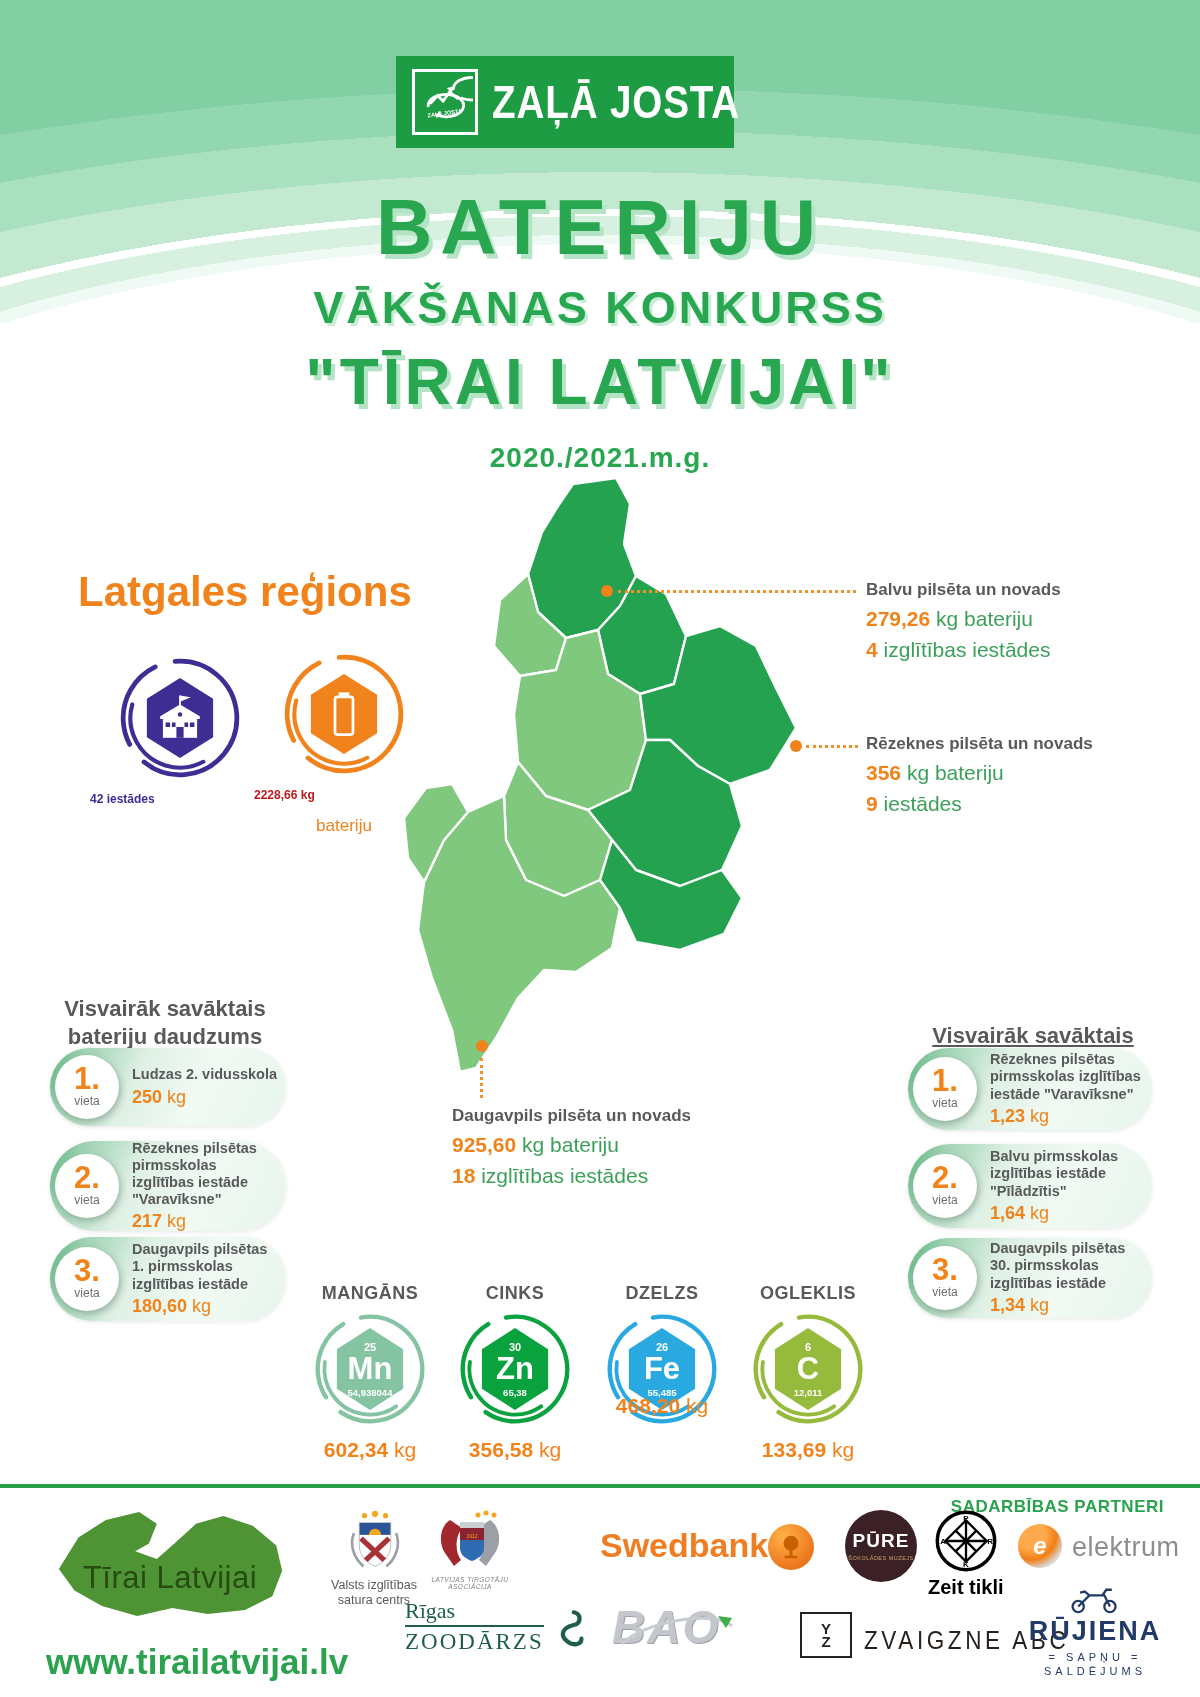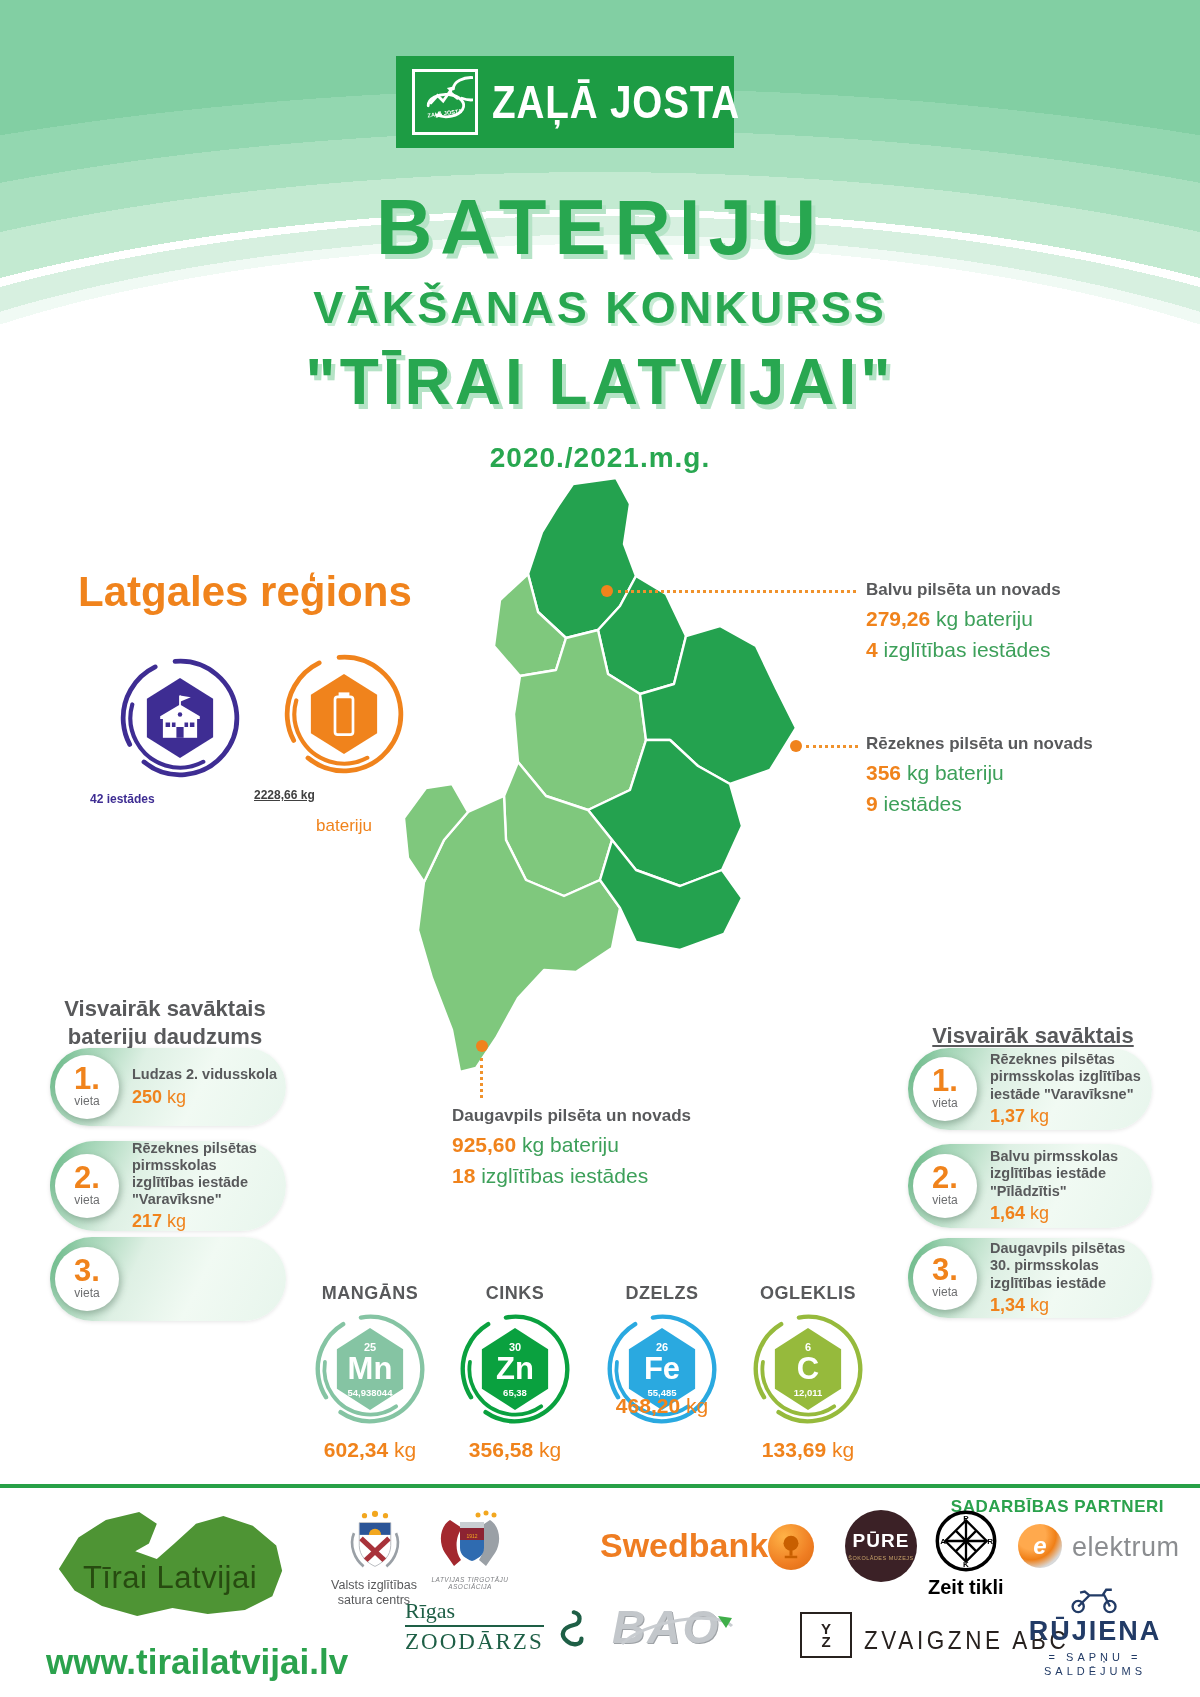--- a/index.html
+++ b/index.html
@@ -31,21 +31,21 @@
   .ring .r1 { stroke-width:4.6; stroke-dasharray:215 22 88 21; }
   .ring .r2 { stroke-width:4; stroke-dasharray:112 190; }
   .hex { position:absolute; left:50%; top:50%; transform:translate(-50%,-50%); background:currentColor;
     display:flex; flex-direction:column; align-items:center; justify-content:center;
     clip-path:polygon(50% 0%,96% 26%,96% 74%,50% 100%,4% 74%,4% 26%); }
   .badge .hex { width:72px; height:80px; }
   .badge.purple { color:#3e2d93; }
   .badge.orange { color:#f0831c; }
   .badge-label { position:absolute; text-align:left; font-weight:bold; font-size:12px; }
   .badge-label.purple { color:#3e2d93; }
-  .badge-label.orange { color:#404040;text-decoration:underline; }
+  .badge-label.orange { color:#b91c1c; }
   .badge-sublabel { position:absolute; text-align:center; font-size:17px; color:#f0831c; }
 
   
   .map { position:absolute; left:368px; top:478px; width:432px; height:612px; }
   .map polygon { stroke:#fff; stroke-width:2.4; stroke-linejoin:round; }
   .map .dk { fill:#24a24f; } .map .lt { fill:#7fc87d; }
   .mapdot { position:absolute; width:12px; height:12px; border-radius:50%; background:#f0831c; }
   .leader-h { position:absolute; border-top:3px dotted #f0922c; }
   .leader-v { position:absolute; border-left:3px dotted #f0922c; }
 
@@ -235,32 +235,36 @@
     <div class="info">
       <div class="name">Rēzeknes pilsētas pirmsskolas izglītības iestāde "Varavīksne"</div>
       <div class="amt"><span>217</span> <span class="unit">kg</span></div>
     </div>
   </div>
   <div class="pill" style="left:50px; top:1237px; width:236px; height:84px;">
     <div class="place">
       <div class="pnum">3.</div>
       <div class="pvieta">vieta</div>
     </div>
+    <div class="info">
+      <div class="name">Daugavpils pilsētas 1. pirmsskolas izglītības iestāde</div>
+      <div class="amt"><span>180,60</span> <span class="unit">kg</span></div>
+    </div>
   </div>
 
   <div class="rank-heading" style="left:898px; top:1022px;text-decoration:underline;">Visvairāk savāktais daudzums uz vienu audzēkni</div>
 
   <div class="pill" style="left:908px; top:1048px; width:244px; height:82px;">
     <div class="place">
       <div class="pnum">1.</div>
       <div class="pvieta">vieta</div>
     </div>
     <div class="info">
       <div class="name">Rēzeknes pilsētas pirmsskolas izglītības iestāde "Varavīksne"</div>
-      <div class="amt"><span>1,37</span> <span class="unit">kg</span></div>
+      <div class="amt"><span>1,23</span> <span class="unit">kg</span></div>
     </div>
   </div>
   <div class="pill" style="left:908px; top:1144px; width:244px; height:84px;">
     <div class="place">
       <div class="pnum">2.</div>
       <div class="pvieta">vieta</div>
     </div>
     <div class="info">
       <div class="name">Balvu pirmsskolas izglītības iestāde "Pīlādzītis"</div>
       <div class="amt"><span>1,64</span> <span class="unit">kg</span></div>

